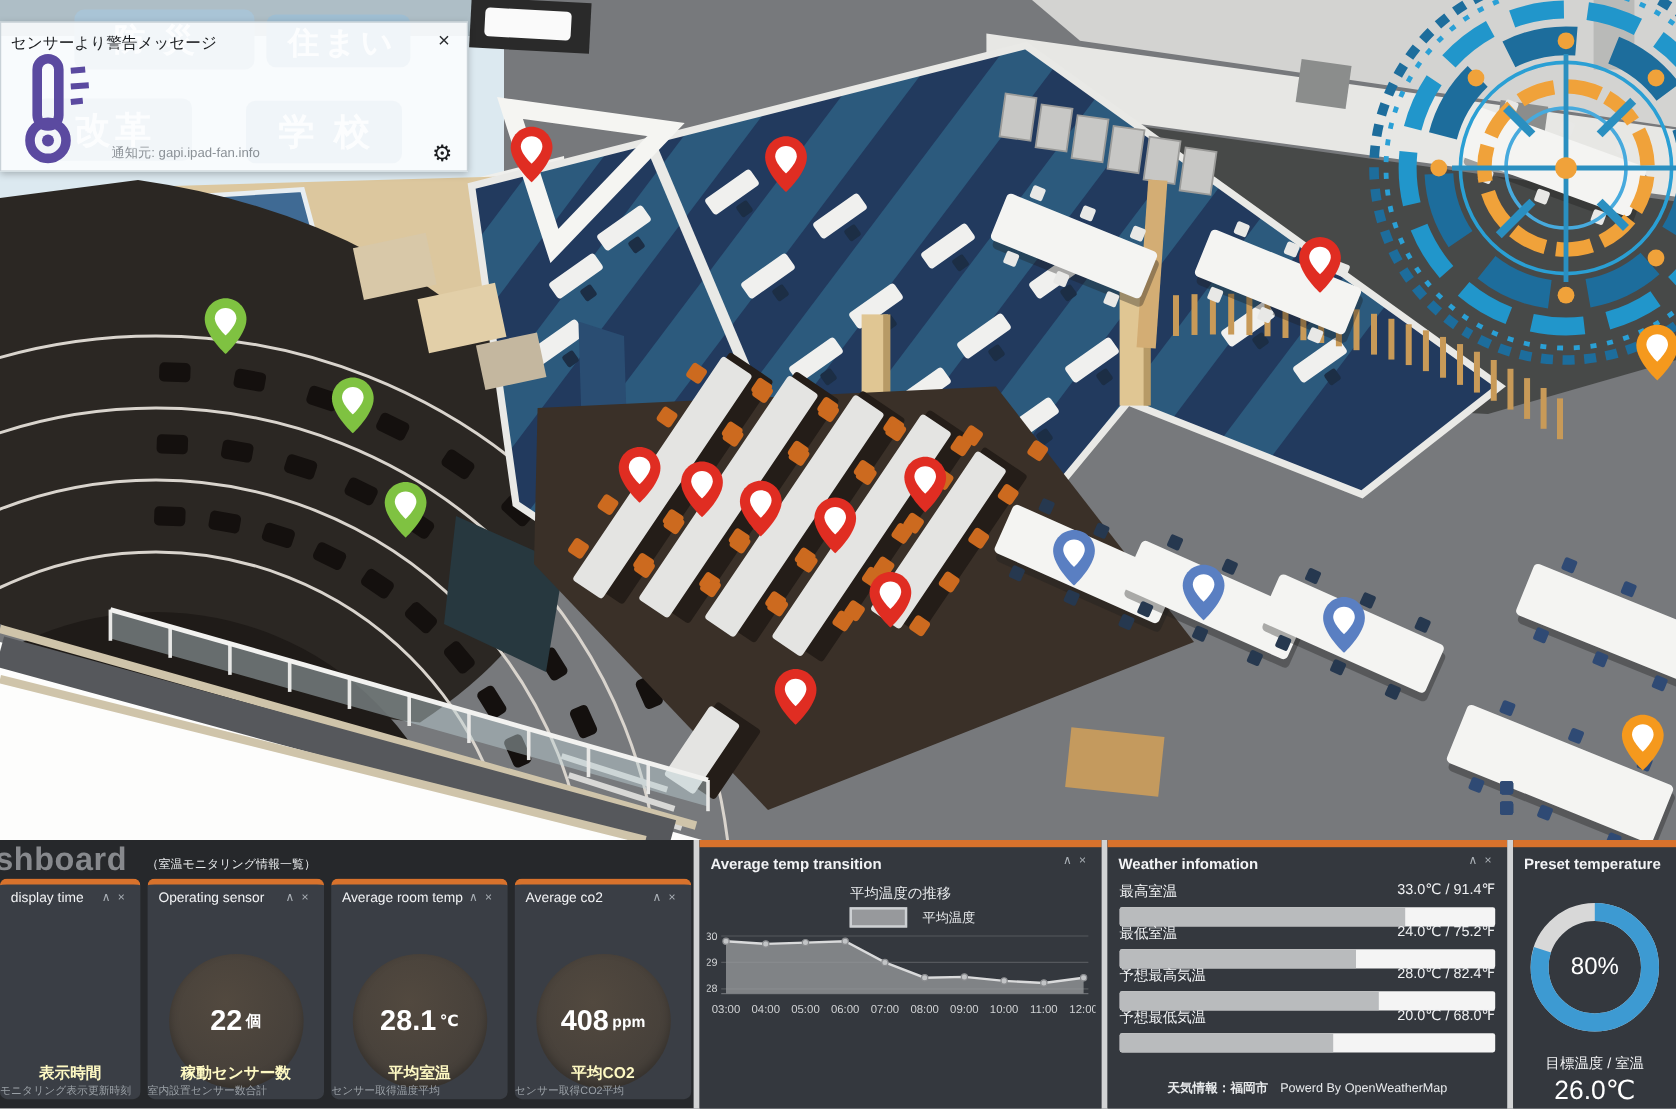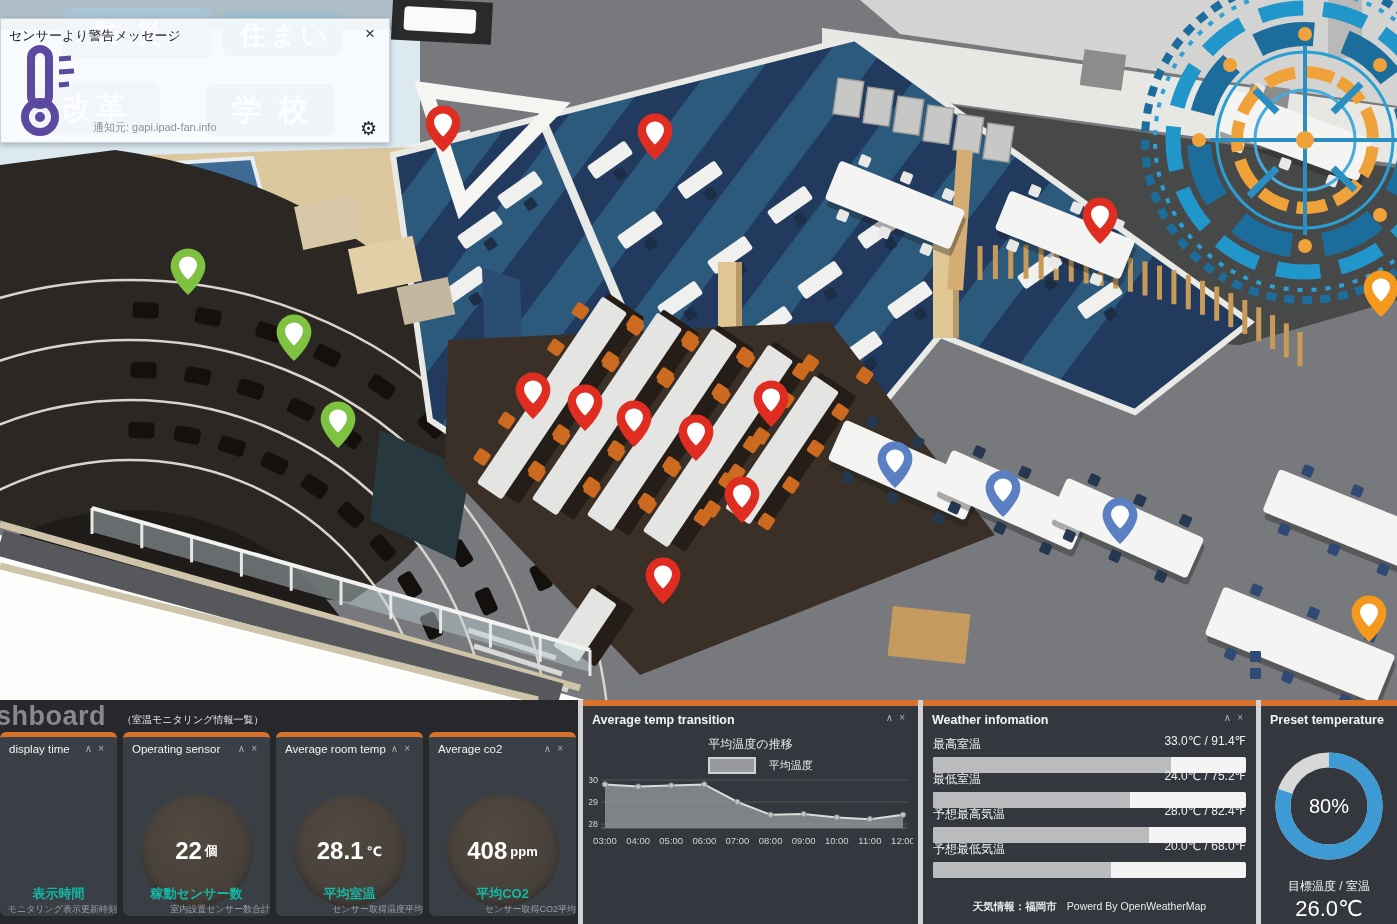--- a/index.html
+++ b/index.html
@@ -25,22 +25,22 @@
   .card{position:absolute;top:32px;height:184px;background:#3a3e45;border-radius:6px;border-top:5px solid #d8722c;box-sizing:border-box;}
   .card-head{position:relative;height:22px;}
   .card-title{position:absolute;left:9px;top:6px;font-size:11.5px;font-weight:normal;color:#f2f3f5;white-space:nowrap;}
   .panel-icons{position:absolute;right:7px;top:6px;font-size:10px;color:#aab0b6;letter-spacing:6px;}
   .panel-icons span{cursor:pointer;}
   .big-circle{position:absolute;left:50%;top:58px;transform:translateX(-50%);width:112px;height:112px;border-radius:50%;
     background:radial-gradient(circle at 42% 36%,#52493f,#46403a 70%);box-shadow:inset 0 -4px 8px rgba(0,0,0,.25);
     display:flex;align-items:center;justify-content:center;}
   .big-val{color:#fff;font-weight:bold;font-size:24px;white-space:nowrap;}
   .big-unit{font-size:13px;font-weight:bold;margin-left:3px;}
-  .card-label{position:absolute;left:0;right:0;top:148px;text-align:center;font-size:13px;font-weight:bold;color:#14b8a6;}
-  .card-sub{position:absolute;left:0;right:0;top:166px;text-align:right;font-size:9px;color:#9aa0a6;}
+  .card-label{position:absolute;left:0;right:0;top:148px;text-align:center;font-size:13px;font-weight:bold;color:#fef9c3;}
+  .card-sub{position:absolute;left:0;right:0;top:166px;text-align:left;font-size:9px;color:#9aa0a6;}
 
   .panel{position:absolute;top:0;height:224px;background:#34383e;border-top:6px solid #d8722c;box-sizing:border-box;}
   .panel-title{position:absolute;left:9px;top:7px;font-size:12.5px;font-weight:bold;color:#f2f3f5;}
   .chart-title{position:absolute;left:0;right:0;top:30px;text-align:center;font-size:12px;color:#e8eaec;}
   .legend{position:absolute;left:0;right:0;top:50px;text-align:center;margin-left:20px;}
   .legend .sw{display:inline-block;width:44px;height:13px;background:#97999c;border:2px solid #cdd0d3;vertical-align:middle;}
   .legend .lt{display:inline-block;margin-left:8px;font-size:11px;color:#e8eaec;vertical-align:middle;}
   #temp-chart{position:absolute;left:6px;top:66px;}
 
   .w-row{position:absolute;left:10px;right:10px;}

